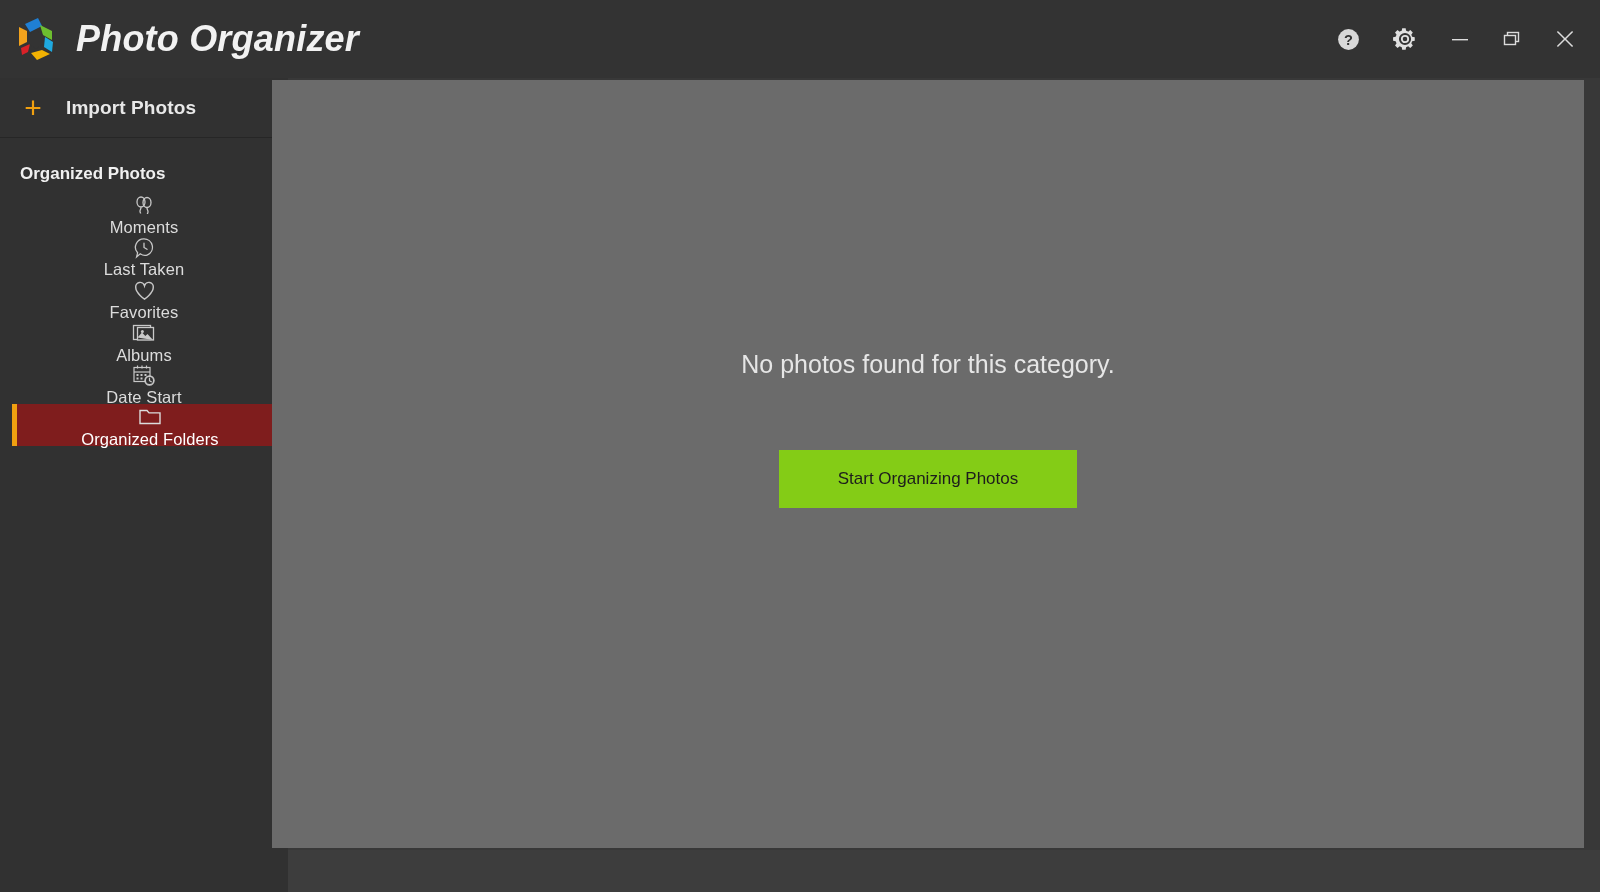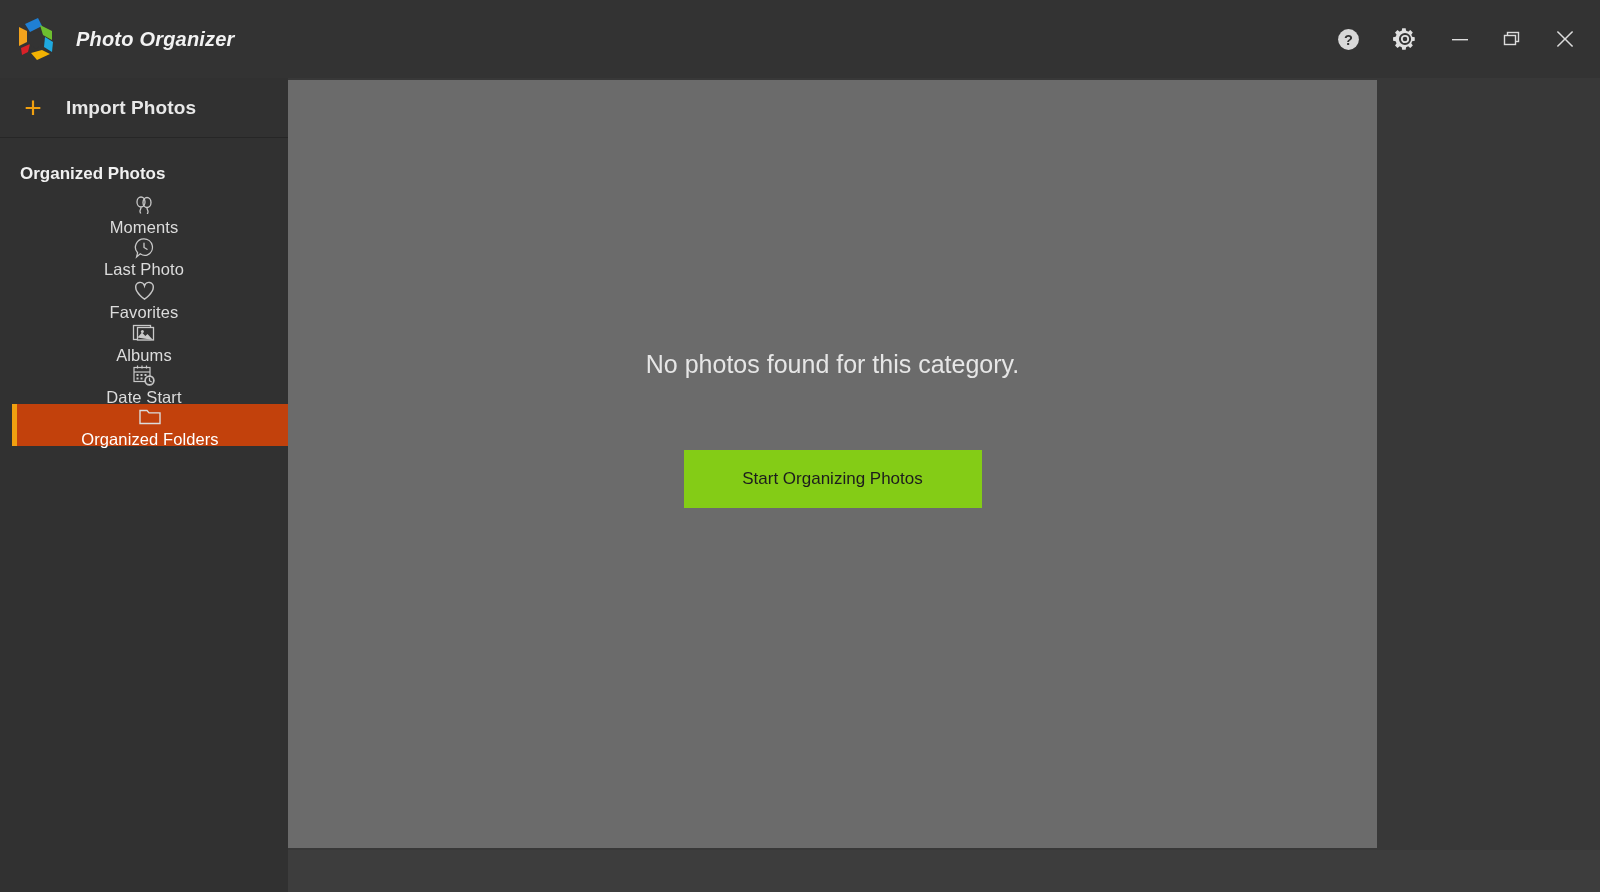--- a/index.html
+++ b/index.html
@@ -35,21 +35,21 @@
     padding-left: 14px;
   }
 
   .logo-mark {
     width: 44px; height: 46px;
     flex: 0 0 auto;
   }
 
   .app-title {
     margin-left: 18px;
-    font-size: 20px;
+    font-size: 36px;
     font-weight: bold;
     font-style: italic;
     color: #f2f2f2;
     letter-spacing: 0.2px;
     white-space: nowrap;
   }
 
   .win-controls {
     position: absolute;
     right: 0; top: 0;
@@ -122,21 +122,21 @@
     color: #d2d2d2;
     flex-direction: column;
   }
   .nav-item .accent {
     position: absolute;
     left: 0; top: 0;
     width: 5px; height: 100%;
     background: transparent;
   }
   .nav-item.selected {
-    background: #c2410c;
+    background: #7f1d1d;
     margin-left: 12px;
   }
   .nav-item.selected .accent { background: #f0a010; }
 
   .nav-icon {
     width: 66px;
     display: flex;
     align-items: center;
     justify-content: center;
     flex: 0 0 auto;
@@ -144,22 +144,22 @@
   .nav-label {
     font-size: 16.5px;
     color: #dcdcdc;
     letter-spacing: 0.1px;
   }
   .nav-item.selected .nav-label { color: #ffffff; }
 
   
   .content {
     position: absolute;
-    left: 288px; top: 80px;
-    width: 1089px;
+    left: 272px; top: 80px;
+    width: 1312px;
     height: 768px;
     background: #6b6b6b;
   }
 
   .empty-wrap {
     position: absolute;
     left: 0;
     top: 270px;
     width: 100%;
     text-align: center;
@@ -301,21 +301,21 @@
       </div>
 
       <div class="nav-item">
         <span class="accent"></span>
         <span class="nav-icon">
           <svg width="24" height="24" viewBox="0 0 24 24" fill="none" stroke="#c8c8c8" stroke-width="1.3">
             <path d="M12 2.8a8.4 8.4 0 0 1 3.6 16c-2.6 1.2-5.2.5-7.4-1l-3.6 3.2 1-4.2A8.4 8.4 0 0 1 12 2.8z"></path>
             <path d="M12 7.2v4.3l3 1.8" stroke-linecap="round"></path>
           </svg>
         </span>
-        <span class="nav-label">Last Photo</span>
+        <span class="nav-label">Last Taken</span>
       </div>
 
       <div class="nav-item">
         <span class="accent"></span>
         <span class="nav-icon">
           <svg width="25" height="25" viewBox="0 0 24 24" fill="none" stroke="#c8c8c8" stroke-width="1.4">
             <path d="M12 20.2S3.6 14.6 3.6 9.2A4.3 4.3 0 0 1 12 7.4a4.3 4.3 0 0 1 8.4 1.8c0 5.4-8.4 11-8.4 11z"></path>
           </svg>
         </span>
         <span class="nav-label">Favorites</span>

